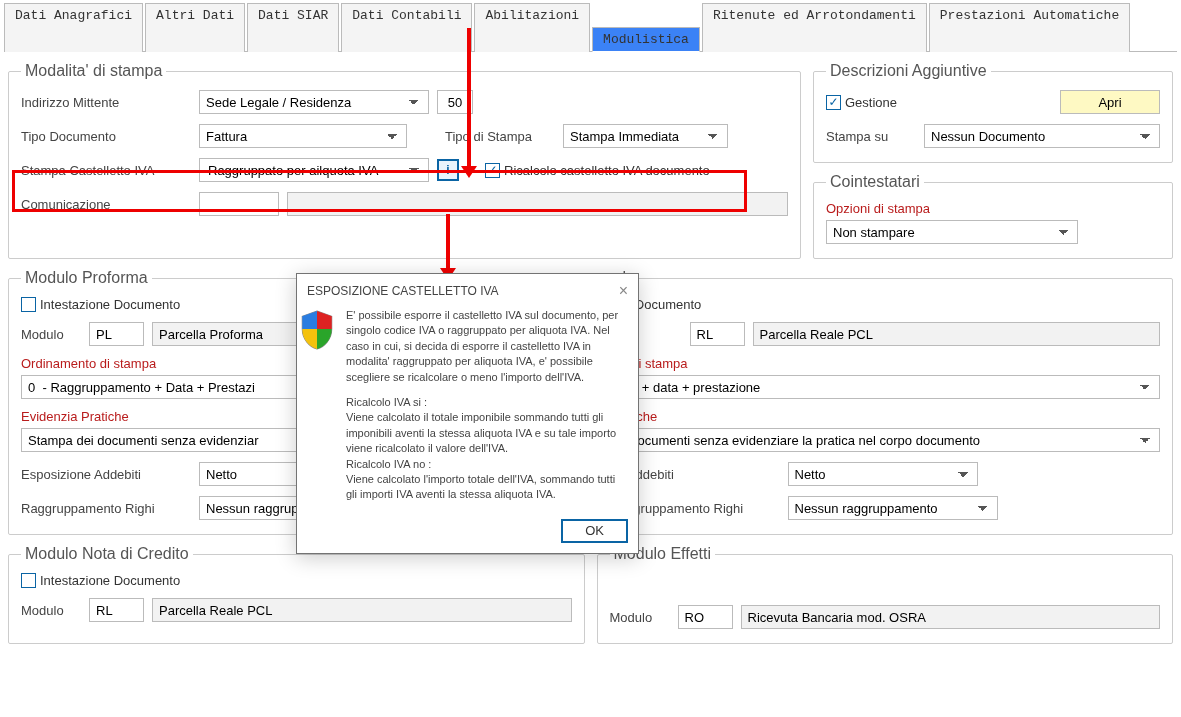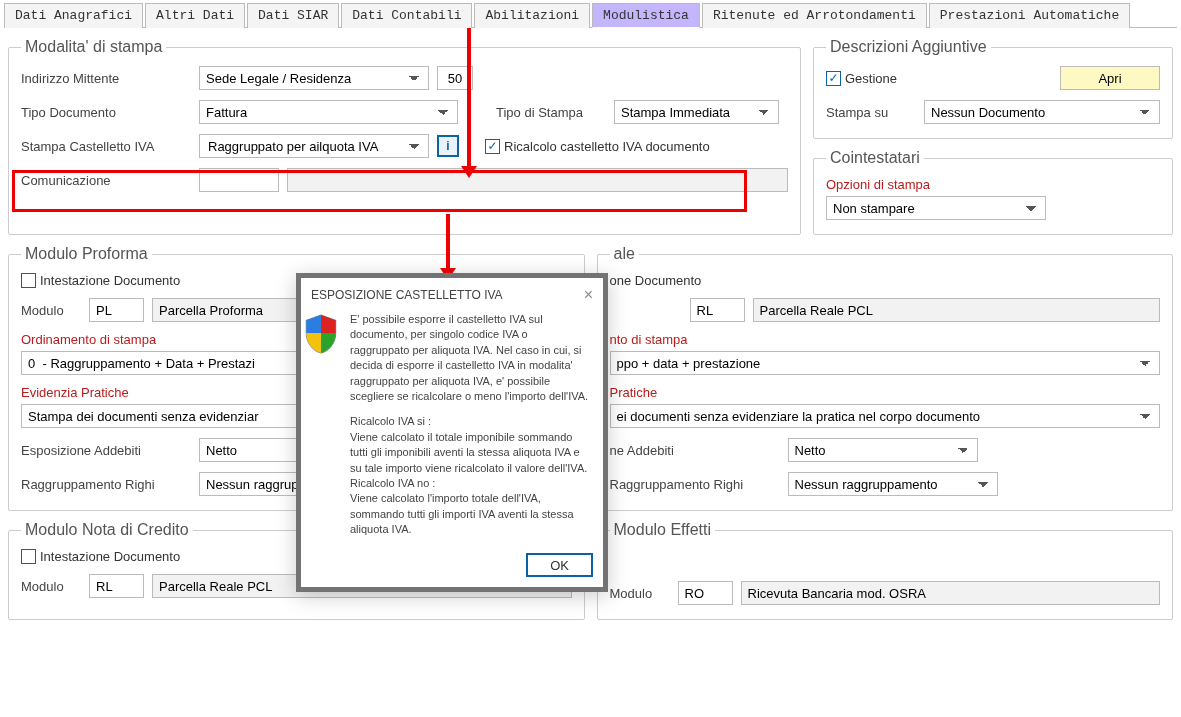--- a/index.html
+++ b/index.html
@@ -24,24 +24,25 @@
     padding: 4px 10px;
     border: 1px solid #bbb;
     border-bottom: none;
     background: #f4f4f4;
     margin-right: 2px;
     cursor: pointer;
     position: relative;
     top: 1px;
   }
   .tab.active {
-    background: #c4b5fd;
+    background: #3b82f6;
     border-bottom: 1px solid #fff;
     font-weight: normal;
     z-index: 2;
+    margin-top: 24px;
   }
   .page {
     padding: 10px 8px;
     position: relative;
   }
   fieldset.group {
     border: 1px solid #ccc;
     border-radius: 2px;
     padding: 10px 12px 14px 12px;
     margin-bottom: 10px;
@@ -122,24 +123,24 @@
   .arrow::after {
     content: "";
     position: absolute;
     bottom: -10px; left: 50%; transform: translateX(-50%);
     border-left: 8px solid transparent;
     border-right: 8px solid transparent;
     border-top: 12px solid #e00;
   }
   .dialog {
     position: absolute;
-    border: 5px solid #737373;
+    border: 1px solid #737373;
     background: #fff;
     box-shadow: 0 4px 20px rgba(0,0,0,.2);
-    width: 312px;
+    width: 343px;
   }
   .dialog .titlebar {
     padding: 8px 10px;
     font-size: 12px;
     color: #444;
     display: flex; justify-content: space-between; align-items: center;
   }
   .dialog .close { color: #888; font-size: 16px; cursor: pointer; }
   .dialog .body { padding: 0 14px 10px 3px; display: flex; gap: 12px; font-size: 11px; color: #444; line-height: 1.4; }
   .dialog .footer { padding: 6px 10px 10px; display: flex; justify-content: flex-end; }
@@ -171,21 +172,21 @@
       <legend>Modalita' di stampa</legend>
 
       <div class="row">
         <span class="lbl" style="width:170px">Indirizzo Mittente</span>
         <input class="select" style="width: 230px;" value="Sede Legale / Residenza">
         <input class="input-text" style="width: 36px; text-align: center;" value="50">
       </div>
 
       <div class="row">
         <span class="lbl" style="width:170px">Tipo Documento</span>
-        <input class="select" style="width: 259px;" value="Fattura">
+        <input class="select" style="width: 208px;" value="Fattura">
         <span class="lbl" style="margin-left:30px;width:110px">Tipo di Stampa</span>
         <input class="select" style="width: 165px;" value="Stampa Immediata">
       </div>
 
       <div class="row" style="position:relative;">
         <span class="lbl" style="width:170px">Stampa Castelletto IVA</span>
         <input class="select" style="width: 230px; padding-left: 8px;" value="Raggruppato per ailquota IVA">
         <span class="info-icon">i</span>
         <span style="margin-left:18px;display:flex;align-items:center">
           <span class="checkbox checked"></span>
@@ -213,21 +214,21 @@
         </div>
         <div class="row">
           <span class="lbl" style="width:90px">Stampa su</span>
           <input class="select" style="flex: 1 1 0%;" value="Nessun Documento">
         </div>
       </fieldset>
 
       <fieldset class="group">
         <legend>Cointestatari</legend>
         <span class="sub-label">Opzioni di stampa</span>
-        <input class="select" style="width: 220px;" value="Non stampare">
+        <input class="select" style="width: 252px;" value="Non stampare">
       </fieldset>
     </div>
   </div>
 
   <div class="cols">
     <fieldset class="group" style="flex:1">
       <legend>Modulo Proforma</legend>
       <div class="row">
         <span style="display:flex;align-items:center">
           <span class="checkbox"></span>

